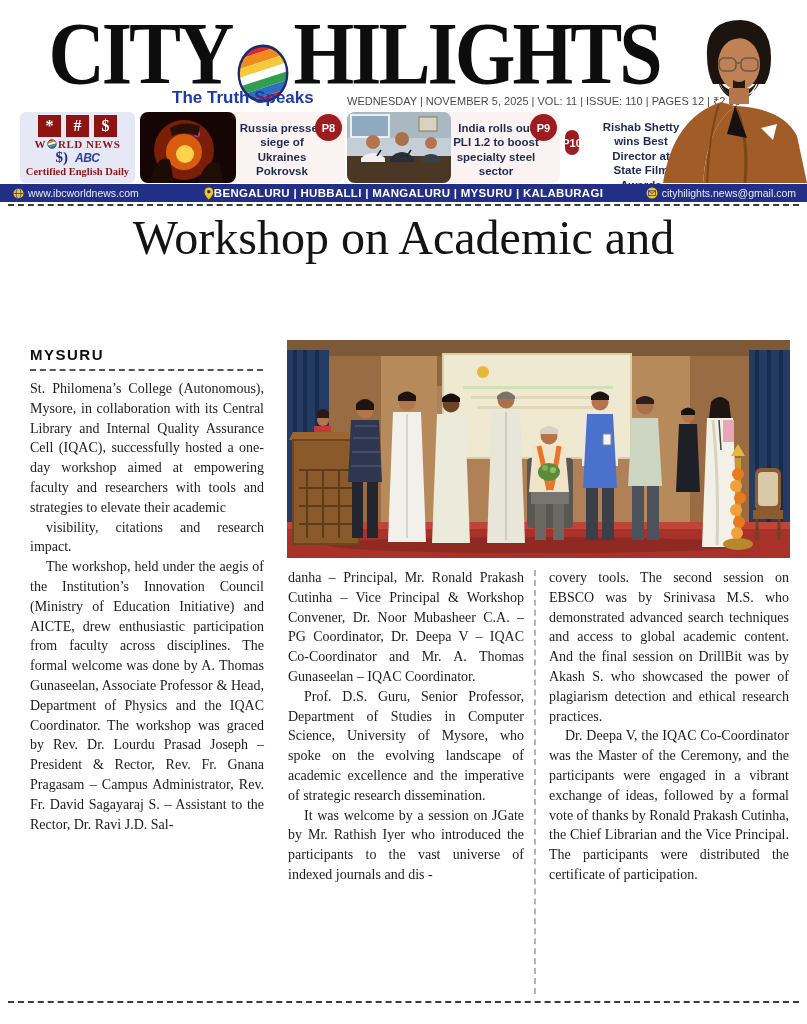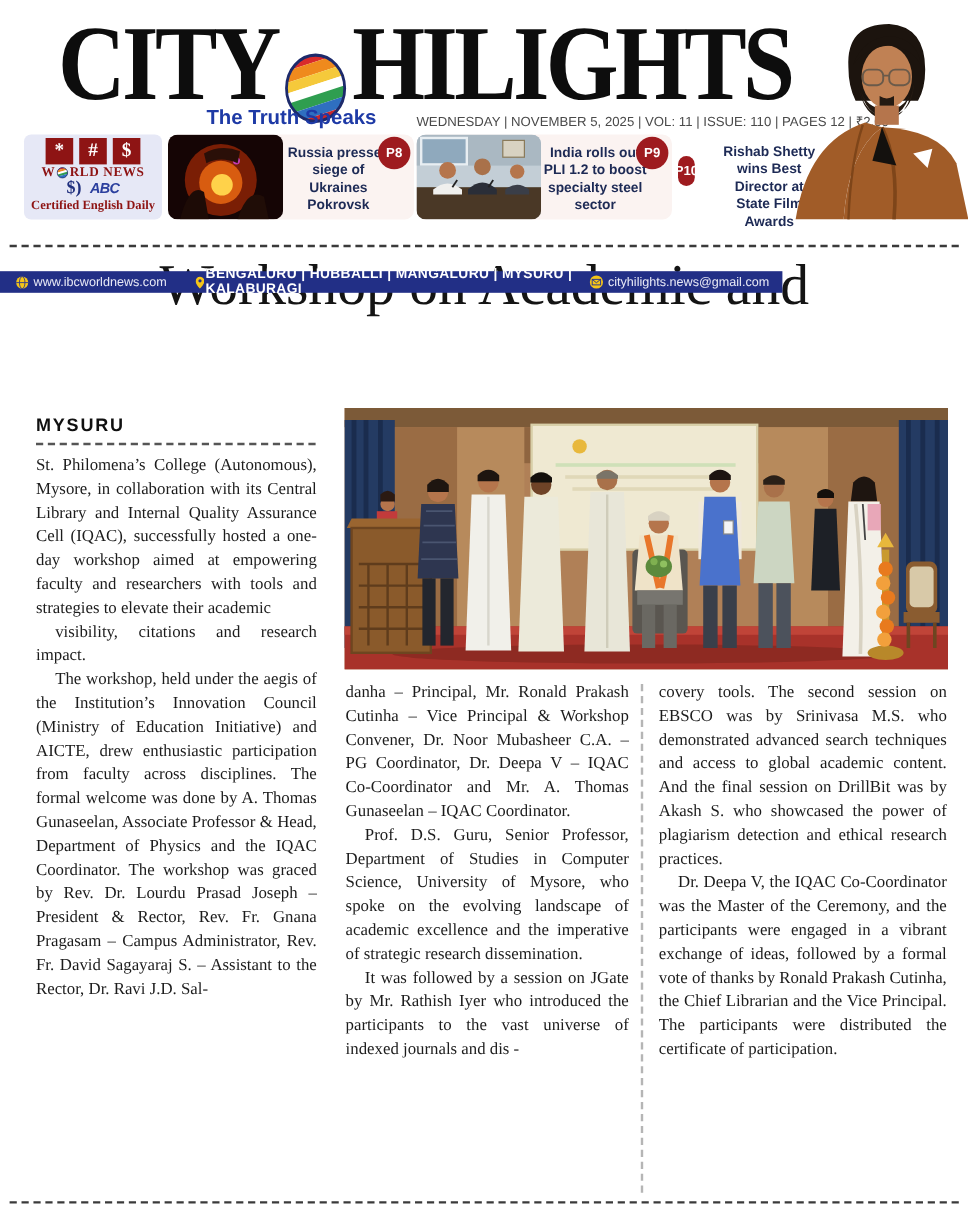--- a/index.html
+++ b/index.html
@@ -52,22 +52,22 @@
   .teaser-text{text-align:center;font:700 11.5px/1.25 "Liberation Sans",sans-serif;
     color:var(--teaser_text);}
   .pbadge{position:absolute;width:27px;height:27px;border-radius:50%;background:var(--accent_red);
     color:#fff;font:700 11px "Liberation Sans",sans-serif;display:flex;align-items:center;
     justify-content:center;z-index:3;}
   .t1 .pbadge{right:3px;top:2px;}
   .t2 .pbadge{right:3px;top:2px;}
   .t3 .pbadge{left:0;top:2px;width:14px;height:25px;border-radius:8px;margin-top:16px;}
 
   
-  .infobar{position:absolute;top:184px;left:0;width:652px;height:18px;background:var(--navy);
-    color:#fff;z-index:5;margin-top:42px;}
+  .infobar{position:absolute;top:184px;left:0;width:807px;height:18px;background:var(--navy);
+    color:#fff;z-index:5;}
   .ib-left{position:absolute;left:13px;top:0;height:18px;display:flex;align-items:center;gap:4px;
     font-size:10.5px;color:#e9eaf6;}
   .ib-center{position:absolute;left:50%;top:0;height:18px;transform:translateX(-50%);
     display:flex;align-items:center;gap:1px;font-weight:700;font-size:11.5px;letter-spacing:0.3px;}
   .ib-right{position:absolute;right:11px;top:0;height:18px;display:flex;align-items:center;gap:4px;
     font-size:10.5px;color:#e9eaf6;justify-content:center;}
 
   .dash-top{position:absolute;top:204px;left:8px;right:8px;border-top:2px dashed #3a3a3a;}
   .dash-bottom{position:absolute;top:1001px;left:8px;right:8px;border-top:2px dashed #3a3a3a;}
 
@@ -364,21 +364,21 @@
       <rect x="471" y="132" width="20" height="34" rx="4" fill="#d8c9a8"></rect>
       <rect x="466" y="170" width="30" height="9" fill="#8a5c30"></rect>
       <line x1="470" y1="179" x2="470" y2="200" stroke="#6e4520" stroke-width="3"></line>
       <line x1="492" y1="179" x2="492" y2="200" stroke="#6e4520" stroke-width="3"></line>
     </svg>
   </div>
 
   <div class="col col2">
     <p>danha – Principal, Mr. Ronald Prakash Cutinha – Vice Principal &amp; Workshop Convener, Dr. Noor Mubasheer C.A. – PG Coordinator, Dr. Deepa V – IQAC Co-Coordinator and Mr. A. Thomas Gunaseelan – IQAC Coordinator.</p>
     <p class="ind">Prof. D.S. Guru, Senior Professor, Department of Studies in Computer Science, University of Mysore, who spoke on the evolving landscape of academic excellence and the imperative of strategic research dissemination.</p>
-    <p class="ind">It was followed by a session on JGate by Mr. Rathish Iyer who introduced the participants to the vast universe of indexed journals and dis -</p>
+    <p class="ind">It was welcome by a session on JGate by Mr. Rathish Iyer who introduced the participants to the vast universe of indexed journals and dis -</p>
   </div>
 
   <div class="vdash"></div>
 
   <div class="col col3">
     <p>covery tools. The second session on EBSCO was by Srinivasa M.S. who demonstrated advanced search techniques and access to global academic content. And the final session on DrillBit was by  Akash S. who showcased the power of plagiarism  detection and ethical research practices.</p>
     <p class="ind">Dr. Deepa V, the IQAC Co-Coordinator was the Master of the Ceremony, and the participants were engaged in a vibrant exchange of ideas, followed by a formal vote of thanks by Ronald Prakash Cutinha, the Chief Librarian and the Vice Principal. The participants were distributed the certificate of participation.</p>
   </div>
 
   <div class="dash-bottom"></div>

